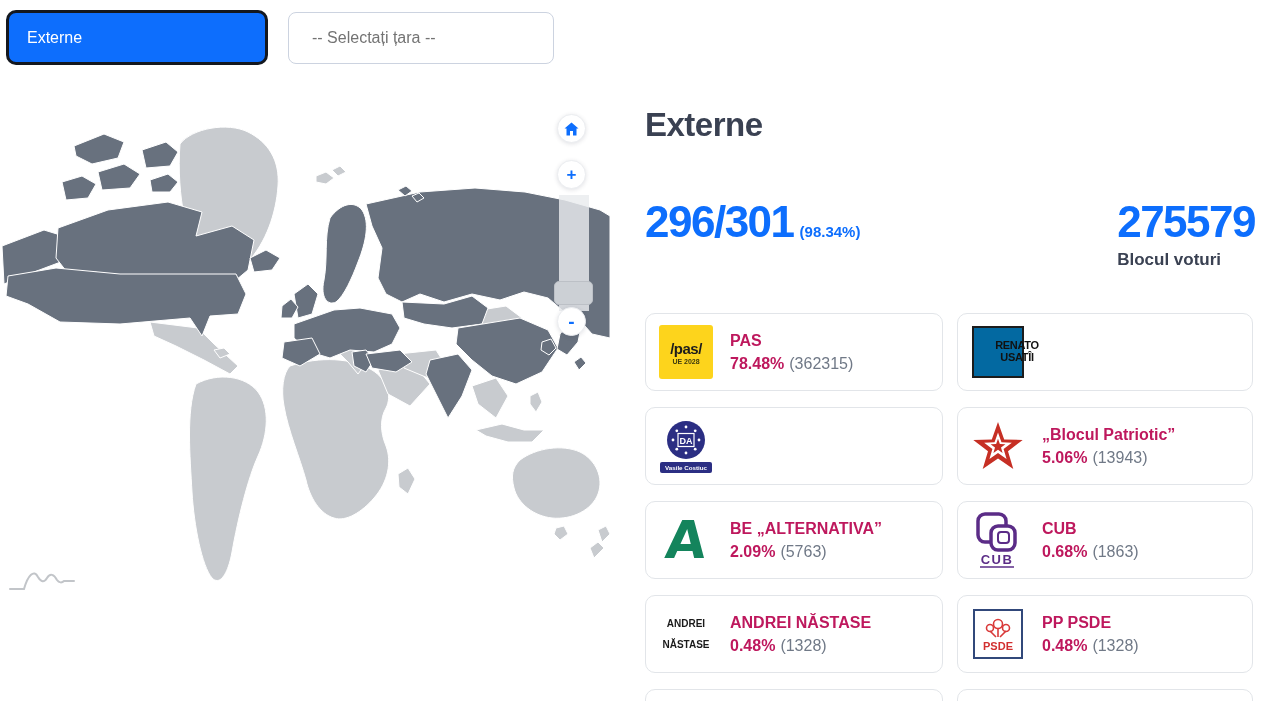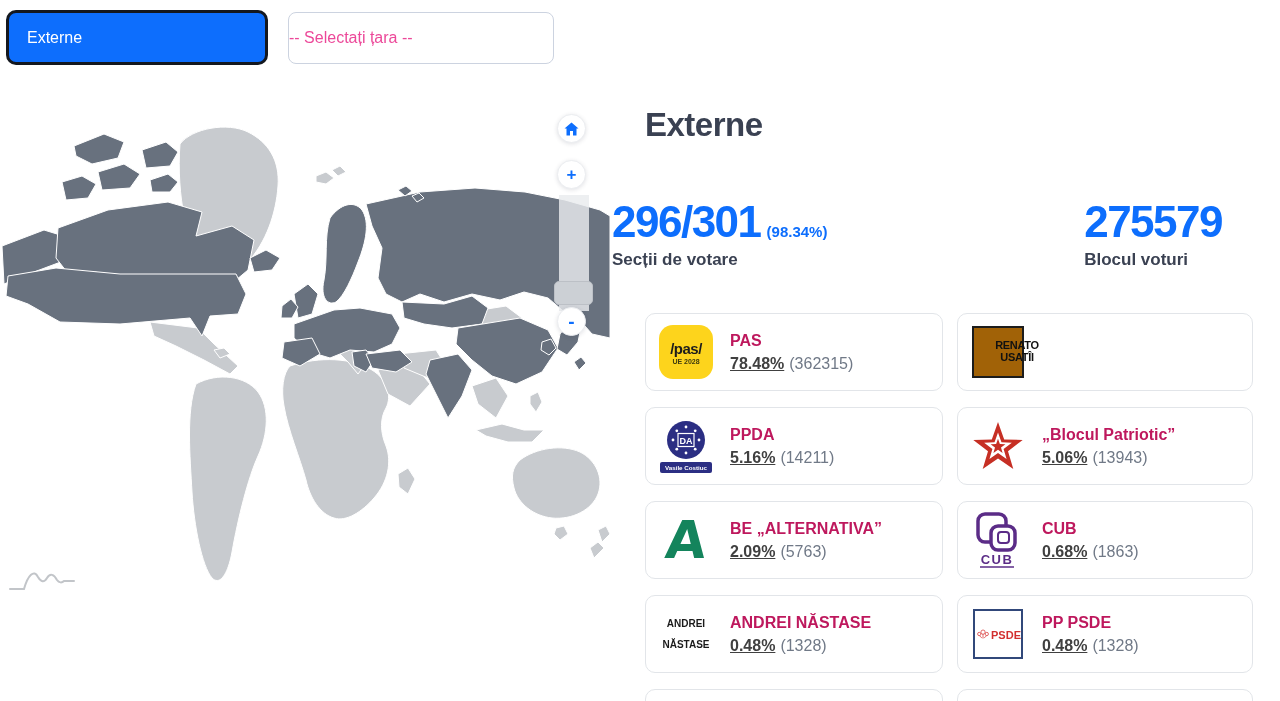--- a/index.html
+++ b/index.html
@@ -13,22 +13,22 @@
   
   .btn-externe {
     position:absolute; left:6px; top:10px; width:262px; height:55px;
     background:#0d6efd; border:3px solid #14181f; border-radius:10px;
     color:#ffffff; font-size:16px; text-align:left; padding-left:18px;
     display:flex; align-items:center; cursor:pointer;
   }
   .country-select {
     position:absolute; left:288px; top:12px; width:266px; height:52px;
     background:#ffffff; border:1px solid #ccd3e0; border-radius:8px;
-    color:#ec4899; font-size:16px; display:flex; align-items:center;
-    cursor:pointer;
+    color:#737373; font-size:16px; display:flex; align-items:center;
+    padding-left:23px; cursor:pointer;
   }
 
   
   .map-wrap { position:absolute; left:0; top:100px; width:612px; height:495px; }
   .map-wrap svg { display:block; }
 
   .map-ctrl {
     position:absolute; width:29px; height:29px; border-radius:50%;
     background:#ffffff; border:1px solid #ebedf0;
     box-shadow:0 1px 4px rgba(40,50,70,.14);
@@ -48,21 +48,21 @@
     z-index:6; cursor:grab;
   }
   .amlogo { position:absolute; left:8px; top:565px; z-index:3; }
 
   
   .res-title {
     position:absolute; left:645px; top:106px;
     font-size:33px; font-weight:800; color:#3a4152; letter-spacing:-0.5px;
   }
   .stats-row {
-    position:absolute; left:612px; top:198px; width:610px;
+    position:absolute; left:645px; top:198px; width:610px;
     display:flex; justify-content:space-between;
   }
   .stat-value { white-space:nowrap; }
   .stat-big {
     font-size:44px; font-weight:800; color:#0d6efd; letter-spacing:-1.5px;
     line-height:1.1;
   }
   .stat-pct { font-size:15px; font-weight:600; color:#0d6efd; margin-left:6px; }
   .stat-label { font-size:17px; font-weight:700; color:#3a4152; margin-top:4px; }
 
@@ -74,41 +74,41 @@
     height:78px; background:#fff; border:1px solid #e2e5e9; border-radius:10px;
     display:flex; align-items:center; padding-left:12px; overflow:hidden;
   }
   .card.partial { height:78px; }
   .logo-box {
     width:56px; height:56px; flex:0 0 56px; margin-right:16px;
     display:flex; align-items:center; justify-content:center;
   }
   .p-name { font-size:16px; font-weight:700; color:#be185d; line-height:1.3; white-space:nowrap; }
   .p-stats { font-size:16px; margin-top:3px; white-space:nowrap; }
-  .p-pct { font-weight:700; color:#404040;text-decoration:underline; }
+  .p-pct { font-weight:700; color:#be185d; }
   .p-votes { color:#707987; margin-left:5px; }
 
   
-  .pas-logo { width:54px; height:54px; background:#fdd41c; border-radius:14px;
+  .pas-logo { width:54px; height:54px; background:#fdd41c; border-radius:3px;
     display:flex; flex-direction:column; align-items:center; justify-content:center; }
   .pas-main { font-size:15px; font-weight:900; color:#1c1c1c; letter-spacing:-0.5px; }
   .pas-sub  { font-size:7px;  font-weight:800; color:#3d3a10; margin-top:1px; }
 
-  .renato-logo { width:52px; height:52px; background:#a16207; border:2px solid #1c1c1c;
+  .renato-logo { width:52px; height:52px; background:#0369a1; border:2px solid #1c1c1c;
     display:flex; flex-direction:column; align-items:center; justify-content:center;padding-left:38px; }
   .renato-l { font-size:11px; font-weight:900; color:#111; line-height:1.05; letter-spacing:-0.3px; }
 
   .nastase-logo { display:flex; flex-direction:column; align-items:center; justify-content:center;gap:10px; }
   .nastase-l { font-size:10px; font-weight:900; color:#1a1a1a; line-height:1.15; }
 
   .alt-logo { font-size:52px; font-weight:900; color:#14845c; line-height:1;
     transform:skewX(-6deg); font-family:"DejaVu Sans", sans-serif; }
 
   .psde-logo { width:50px; height:50px; background:#fff; border:2px solid #31487a;
-    display:flex; flex-direction:row; align-items:center; justify-content:center; }
+    display:flex; flex-direction:column; align-items:center; justify-content:center; }
   .psde-l { font-size:11px; font-weight:900; color:#d22f2f; margin-top:1px; }
 </style>
 </head>
 <body>
 
 <button class="btn-externe">Externe</button>
 <div class="country-select">-- Selectați țara --</div>
 
 <div class="map-wrap">
   <svg width="612" height="495" viewBox="0 0 612 495" xmlns="http://www.w3.org/2000/svg">
@@ -175,21 +175,20 @@
   <span>-</span>
 </div>
 
 <div class="res-title">Externe</div>
 
 <div class="stats-row">
   <div>
     <div class="stat-value">
       <span class="stat-big">296/301</span><span class="stat-pct">(98.34%)</span>
     </div>
-    <div class="stat-label">Secții de votare</div>
   </div>
   <div>
     <div class="stat-value">
       <span class="stat-big">275579</span>
     </div>
     <div class="stat-label">Blocul voturi</div>
   </div>
 </div>
 
 <div class="cards">
@@ -229,24 +228,20 @@
             <circle cx="18.8" cy="12.8" r="1.4"></circle>
           <circle cx="28" cy="9" r="1.4"></circle>
             <circle cx="37.2" cy="12.8" r="1.4"></circle>
         </g>
         <rect x="20" y="15.5" width="16" height="13" fill="none" stroke="#ffffff" stroke-width="1.2"></rect>
         <text x="28" y="25.5" text-anchor="middle" font-size="9" font-weight="bold" fill="#ffffff">DA</text>
         <rect x="2" y="44" width="52" height="11" rx="2" fill="#2b2e83"></rect>
         <text x="28" y="52" text-anchor="middle" font-size="6.2" font-weight="bold" fill="#ffffff">Vasile Costiuc</text>
       </svg>
     </div>
-    <div>
-      <div class="p-name">PPDA</div>
-      <div class="p-stats"><span class="p-pct">5.16%</span><span class="p-votes">(14211)</span></div>
-    </div>
   </div>
 
   <div class="card">
     <div class="logo-box">
       <svg width="54" height="54" viewBox="0 0 54 54">
         <polygon points="27,3 33.2,20.5 51.7,21 37,32.2 42.3,50 27,39.5 11.7,50 17,32.2 2.3,21 20.8,20.5" fill="#c62f24"></polygon>
         <polygon points="27,3 33.2,20.5 51.7,21 37,32.2 42.3,50 27,39.5 11.7,50 17,32.2 2.3,21 20.8,20.5" fill="#ffffff" transform="translate(27,27) scale(0.56) translate(-27,-27)"></polygon>
         <polygon points="27,3 33.2,20.5 51.7,21 37,32.2 42.3,50 27,39.5 11.7,50 17,32.2 2.3,21 20.8,20.5" fill="#c62f24" transform="translate(27,27) scale(0.30) translate(-27,-27)"></polygon>
       </svg>
     </div>

